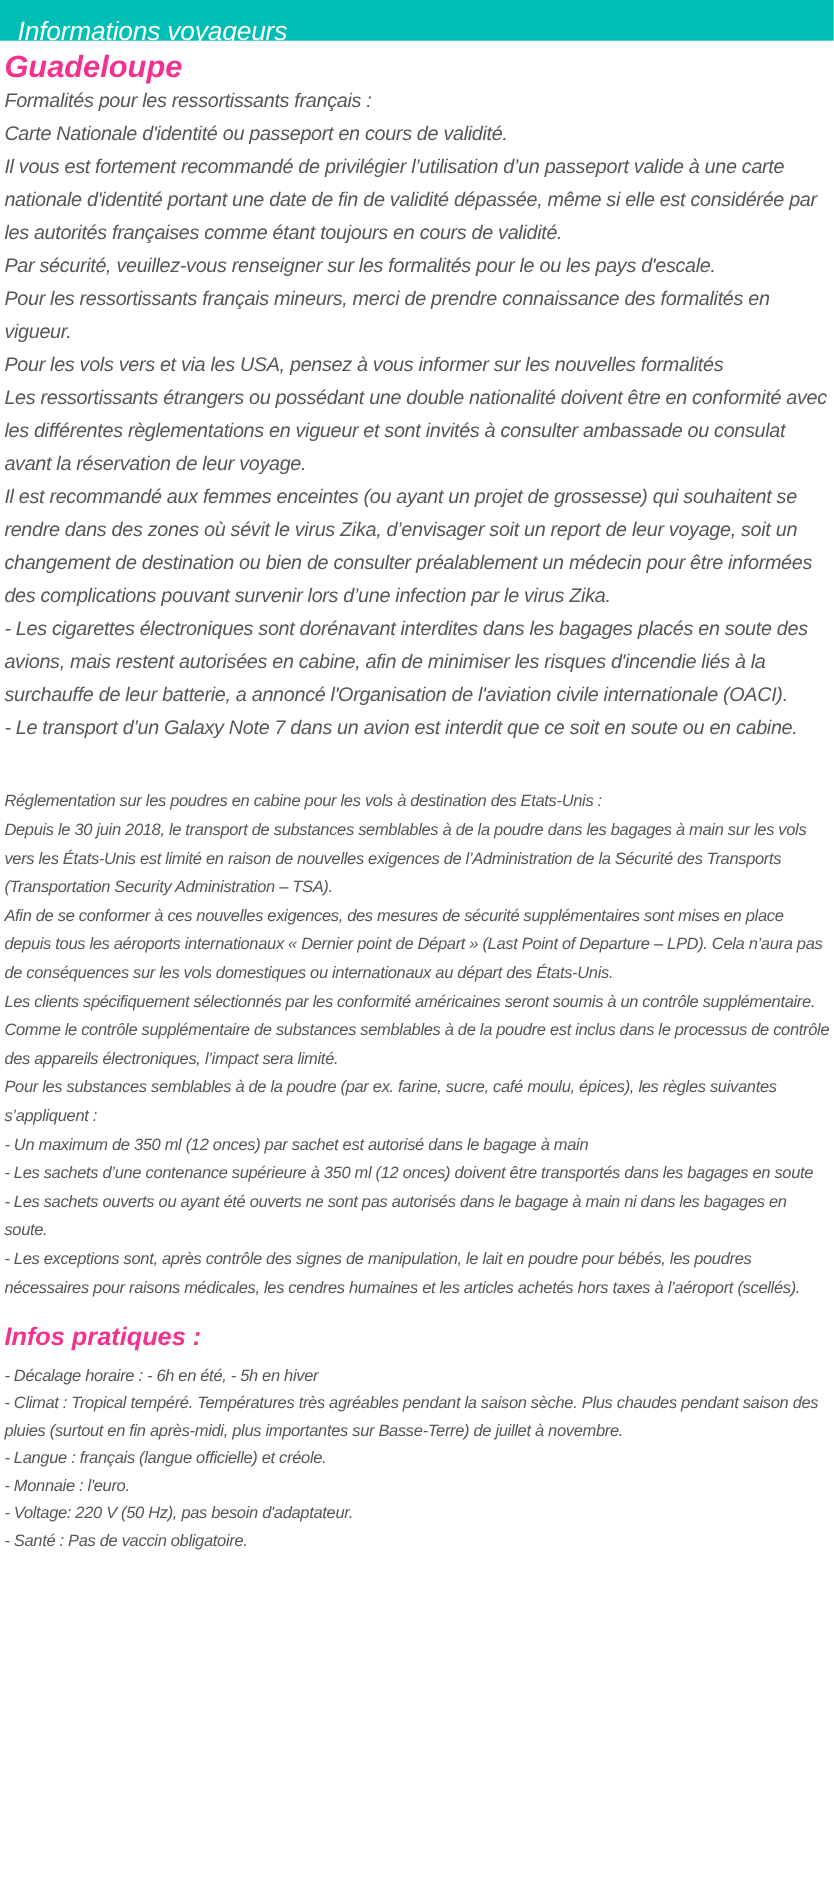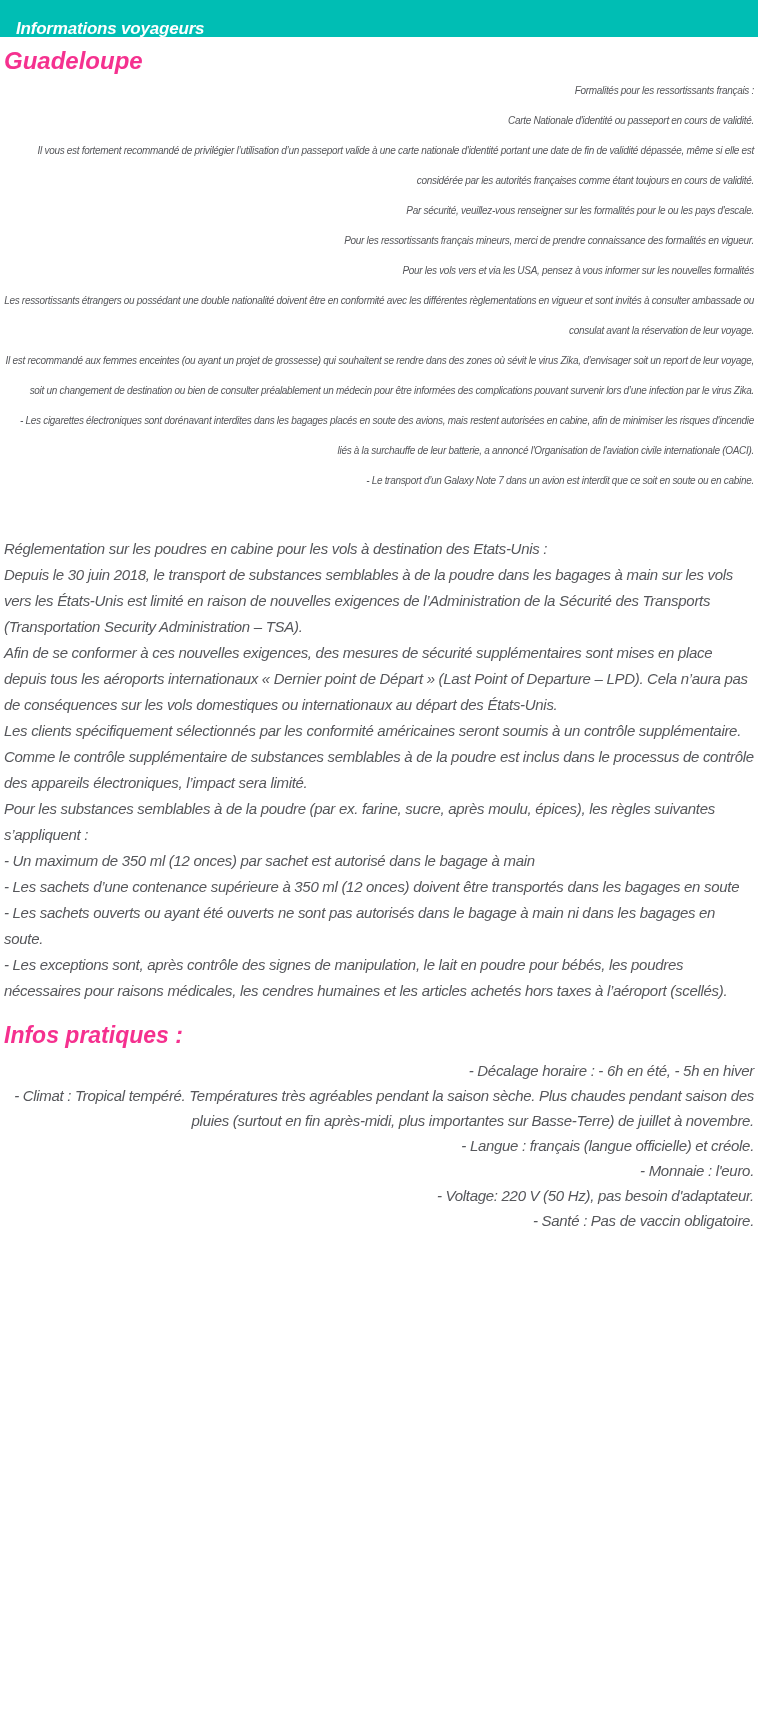--- a/index.html
+++ b/index.html
@@ -16,43 +16,42 @@
   .topbar {
     background: #00BEB4;
     height: 37px;
     display: flex;
     align-items: center;
     padding-left: 16px;
     box-sizing: border-box;
   }
   .topbar .title {
     color: #ffffff;
-    font-size: 17px;
-    font-weight: bold;
+    font-size: 24px;
+    font-weight: normal;
     font-style: italic;
     letter-spacing: -0.2px;
     margin-top: 20px;
   }
   .content {
     padding: 0 4px 10px 4px;
   }
   .dest-title {
     color: #F5318F;
-    font-size: 24px;
+    font-size: 28px;
     font-weight: bold;
     font-style: italic;
     margin: 9px 0 0 0;
     line-height: 30px;
   }
   p.body-par {
     margin: 0;
-    font-size: 10px;
+    font-size: 18px;
     line-height: 30px;
     letter-spacing: -0.3px;
-    text-align: right;
   }
   .mt-intro   { margin-top: 14px; }
   .mt-xl      { margin-top: 52px; }
   .mt-lg      { margin-top: 44px; }
   .mt-md      { margin-top: 40px; }
   .mt-sm      { margin-top: 10px; }
   .dense {
     margin-top: 40px;
   }
   .dense p {
@@ -70,21 +69,20 @@
     line-height: 30px;
   }
   .infos {
     margin-top: 8px;
   }
   .infos p {
     margin: 0;
     font-size: 15px;
     line-height: 25px;
     letter-spacing: -0.3px;
-    text-align: right;
   }
 </style>
 </head>
 <body>
 
 <header class="topbar">
   <span class="title">Informations voyageurs</span>
 </header>
 
 <main class="content">
@@ -101,21 +99,21 @@
   <p class="body-par mt-md">Il est recommandé aux femmes enceintes (ou ayant un projet de grossesse) qui souhaitent se rendre dans des zones où sévit le virus Zika, d’envisager soit un report de leur voyage, soit un changement de destination ou bien de consulter préalablement un médecin pour être informées des complications pouvant survenir lors d’une infection par le virus Zika.</p>
   <p class="body-par mt-lg">- Les cigarettes électroniques sont dorénavant interdites dans les bagages placés en soute des avions, mais restent autorisées en cabine, afin de minimiser les risques d'incendie liés à la surchauffe de leur batterie, a annoncé l'Organisation de l'aviation civile internationale (OACI).</p>
   <p class="body-par mt-md">- Le transport d’un Galaxy Note 7 dans un avion est interdit que ce soit en soute ou en cabine.</p>
 
   <section class="dense">
     <p>Réglementation sur les poudres en cabine pour les vols à destination des Etats-Unis :</p>
     <p>Depuis le 30 juin 2018, le transport de substances semblables à de la poudre dans les bagages à main sur les vols vers les États-Unis est limité en raison de nouvelles exigences de l’Administration de la Sécurité des Transports (Transportation Security Administration – TSA).</p>
     <p>Afin de se conformer à ces nouvelles exigences, des mesures de sécurité supplémentaires sont mises en place depuis tous les aéroports internationaux « Dernier point de Départ » (Last Point of Departure – LPD). Cela n’aura pas de conséquences sur les vols domestiques ou internationaux au départ des États-Unis.</p>
     <p>Les clients spécifiquement sélectionnés par les conformité américaines seront soumis à un contrôle supplémentaire.</p>
     <p>Comme le contrôle supplémentaire de substances semblables à de la poudre est inclus dans le processus de contrôle des appareils électroniques, l’impact sera limité.</p>
-    <p>Pour les substances semblables à de la poudre (par ex. farine, sucre, après moulu, épices), les règles suivantes s’appliquent :</p>
+    <p>Pour les substances semblables à de la poudre (par ex. farine, sucre, café moulu, épices), les règles suivantes s’appliquent :</p>
     <p>- Un maximum de 350 ml (12 onces) par sachet est autorisé dans le bagage à main</p>
     <p>- Les sachets d’une contenance supérieure à 350 ml (12 onces) doivent être transportés dans les bagages en soute</p>
     <p>- Les sachets ouverts ou ayant été ouverts ne sont pas autorisés dans le bagage à main ni dans les bagages en soute.</p>
     <p>- Les exceptions sont, après contrôle des signes de manipulation, le lait en poudre pour bébés, les poudres nécessaires pour raisons médicales, les cendres humaines et les articles achetés hors taxes à l’aéroport (scellés).</p>
   </section>
 
   <h2 class="infos-title">Infos pratiques :</h2>
 
   <section class="infos">
     <p>- Décalage horaire : - 6h en été, - 5h en hiver</p>

